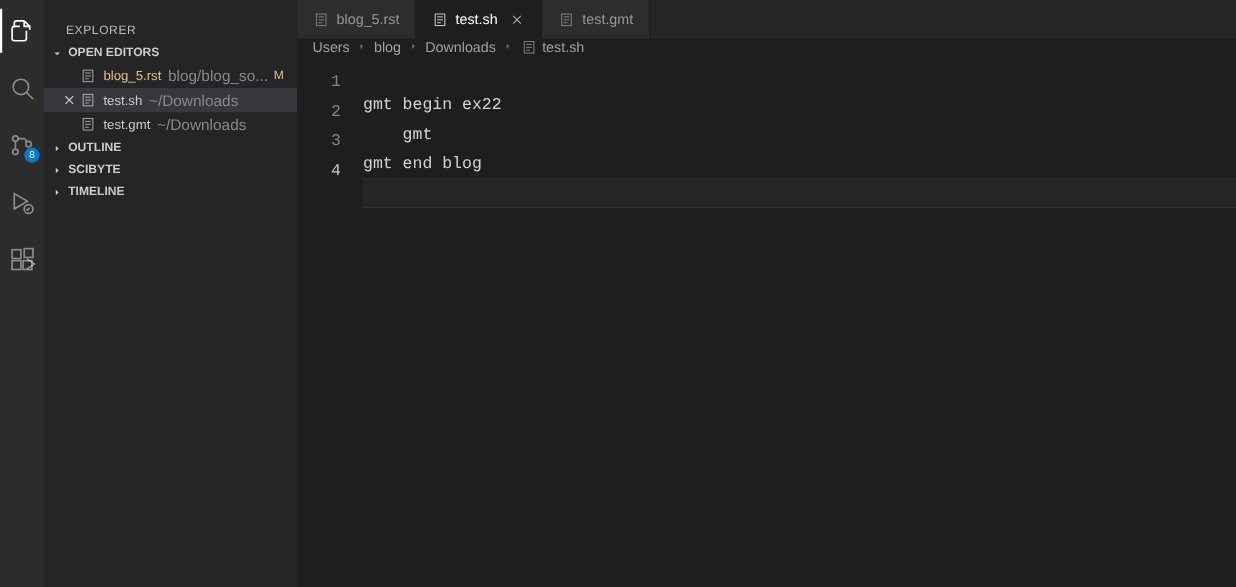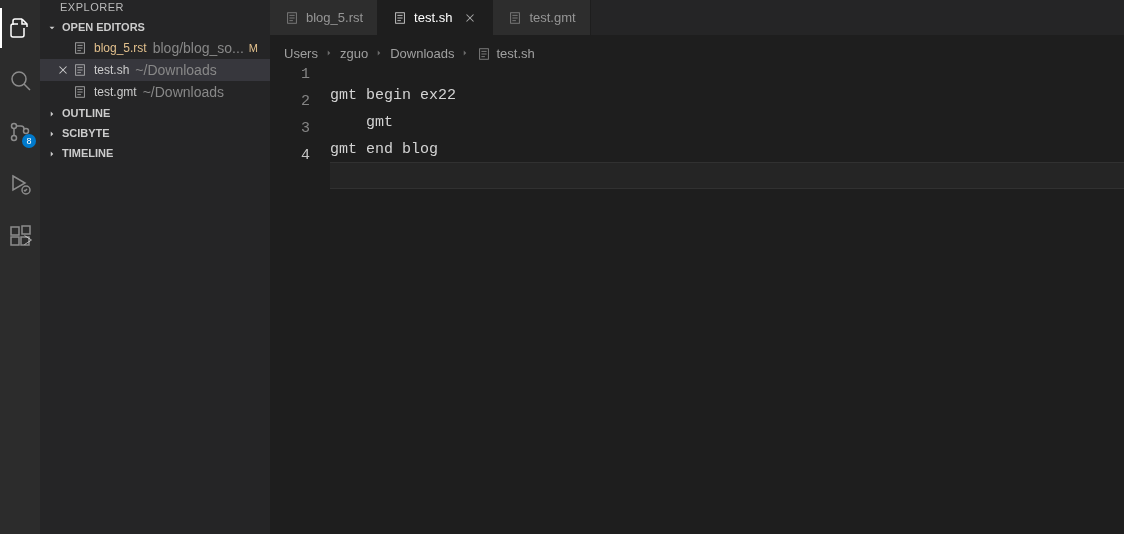--- a/index.html
+++ b/index.html
@@ -58,21 +58,21 @@
       padding: 0 3px;
     }
     .sidebar {
       width: 230px;
       background: #252526;
       display: flex;
       flex-direction: column;
       font-size: 11px;
     }
     .sidebar-title {
-      padding: 1px 16px 4px 20px;
+      padding: 22px 16px 4px 20px;
       color: #bbbbbb;
       font-size: 11px;
       letter-spacing: 0.5px;
     }
     .section-header {
       padding: 4px 8px 4px 4px;
       color: #cccccc;
       font-size: 11px;
       font-weight: 600;
       display: flex;
@@ -151,21 +151,21 @@
       margin-left: 10px;
       width: 16px;
       display: flex;
       justify-content: center;
       opacity: 0.8;
     }
     .tab-close svg { width: 14px; height: 14px; }
     .breadcrumbs {
       height: 26px;
       display: flex;
-      align-items: flex-end;
+      align-items: flex-start;
       padding: 0 14px;
       font-size: 13px;
       color: #a0a0a0;
     }
     .breadcrumbs .crumb {
       display: flex;
       align-items: center;
       cursor: pointer;
     }
     .breadcrumbs .sep {
@@ -377,21 +377,21 @@
       </span>
       <span>test.gmt</span>
     </div>
   </div>
 
   <div class="breadcrumbs">
     <span class="crumb">Users</span>
     <span class="sep"><svg viewBox="0 0 16 16" fill="#a0a0a0">
           <path d="M6 4l4 4-4 4z"></path>
         </svg></span>
-    <span class="crumb">zguo</span>
+    <span class="crumb">blog</span>
     <span class="sep"><svg viewBox="0 0 16 16" fill="#a0a0a0">
           <path d="M6 4l4 4-4 4z"></path>
         </svg></span>
     <span class="crumb">Downloads</span>
     <span class="sep"><svg viewBox="0 0 16 16" fill="#a0a0a0">
           <path d="M6 4l4 4-4 4z"></path>
         </svg></span>
     <span class="crumb">
       <span class="file-icon" style="margin-right:4px">
         <svg viewBox="0 0 16 16" width="14" height="14" fill="none" stroke="#a0a0a0" stroke-width="1">

